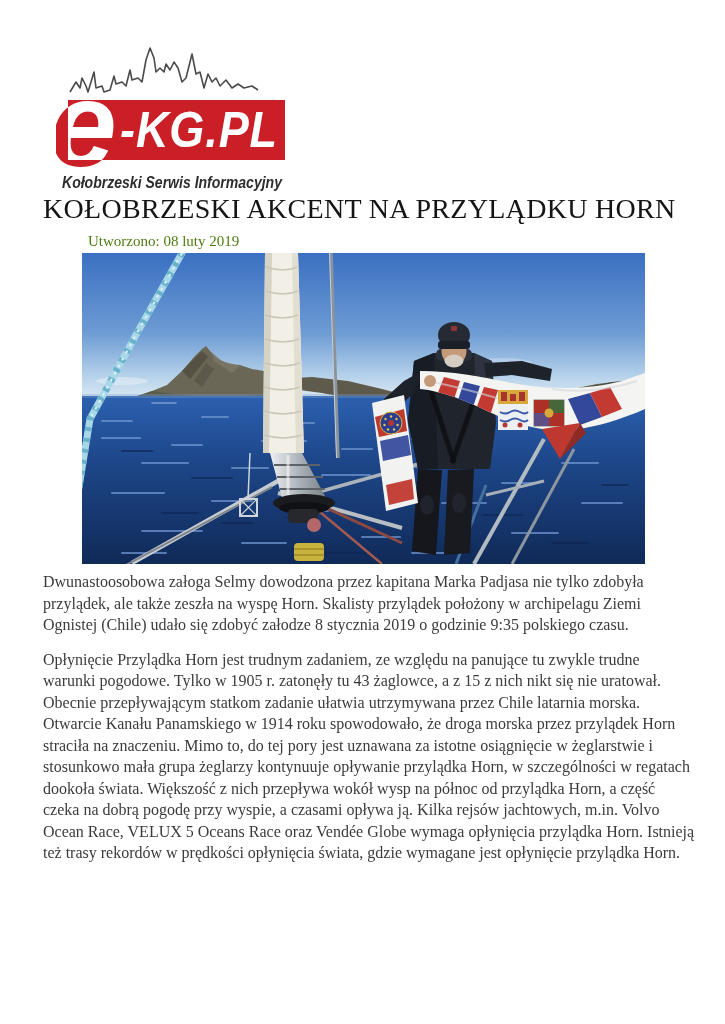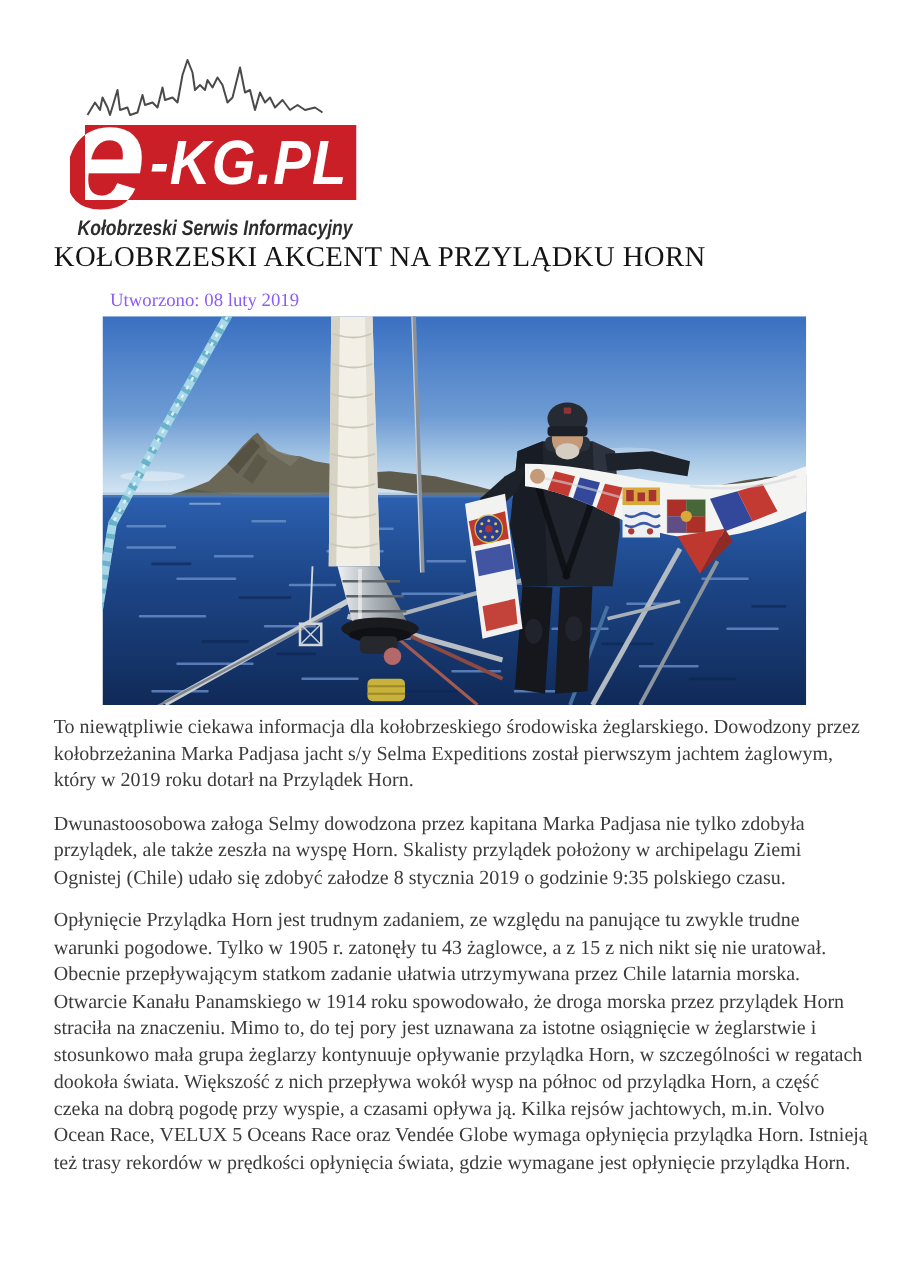--- a/index.html
+++ b/index.html
@@ -11,23 +11,23 @@
   .logo{position:absolute;left:56px;top:40px;width:300px;height:164px;cursor:pointer}
   .logo svg{display:block;width:100%;height:100%}
   .logo .e-text{font-family:"Liberation Sans",sans-serif;font-style:italic;font-weight:bold;font-size:120px}
   .logo .e-red{fill:#cb1f27}
   .logo .e-white{fill:#ffffff}
   .logo .kg{font-family:"Liberation Sans",sans-serif;font-style:italic;font-weight:bold;font-size:50px;fill:#ffffff;letter-spacing:1px}
   .logo .tag{font-family:"Liberation Sans",sans-serif;font-style:italic;font-weight:bold;font-size:17px;fill:#2d2d2d}
   
   .headline{
     position:absolute;left:43px;top:193px;margin:0;
-    font-size:23px;font-weight:400;color:#141414;letter-spacing:.3px;white-space:nowrap;
+    font-size:28px;font-weight:400;color:#141414;letter-spacing:.3px;white-space:nowrap;
   }
-  .date{position:absolute;left:88px;top:233px;font-size:15px;color:#8b5cf6}
+  .date{position:absolute;left:88px;top:233px;font-size:15px;color:#4d7c0f}
   figure.photo{position:absolute;left:82px;top:253px;width:563px;height:311px;margin:0;line-height:0}
   figure.photo svg{display:block;width:563px;height:311px}
   .body-text{position:absolute;left:43px;top:571px;width:652px;color:#3b3b3b;
              font-size:16px;line-height:21.5px;text-align:left}
   .body-text p{margin:0 0 13px 0}
 </style>
 </head>
 <body>
 
 <div class="logo">
@@ -211,16 +211,15 @@
         <circle cx="15" cy="13" r="4.5" fill="#d8a83a"></circle>
       </g>
       <path d="M460,176 L498,170 L478,206 Z" fill="#bf3830"></path>
       <path d="M478,206 L498,170 L504,180 Z" fill="#8f2a24"></path>
       <circle cx="348" cy="128" r="6" fill="#c49a78"></circle>
     </g>
   </svg>
 </figure>
 
 <main class="body-text">
-  <p>To niewątpliwie ciekawa informacja dla kołobrzeskiego środowiska żeglarskiego. Dowodzony przez kołobrzeżanina Marka Padjasa jacht s/y Selma Expeditions został pierwszym jachtem żaglowym, który w 2019 roku dotarł na Przylądek Horn.</p>
   <p>Dwunastoosobowa załoga Selmy dowodzona przez kapitana Marka Padjasa nie tylko zdobyła przylądek, ale także zeszła na wyspę Horn. Skalisty przylądek położony w archipelagu Ziemi Ognistej (Chile) udało się zdobyć załodze 8 stycznia 2019 o godzinie 9:35 polskiego czasu.</p>
   <p>Opłynięcie Przylądka Horn jest trudnym zadaniem, ze względu na panujące tu zwykle trudne warunki pogodowe. Tylko w 1905 r. zatonęły tu 43 żaglowce, a z 15 z nich nikt się nie uratował. Obecnie przepływającym statkom zadanie ułatwia utrzymywana przez Chile latarnia morska. Otwarcie Kanału Panamskiego w 1914 roku spowodowało, że droga morska przez przylądek Horn straciła na znaczeniu. Mimo to, do tej pory jest uznawana za istotne osiągnięcie w żeglarstwie i stosunkowo mała grupa żeglarzy kontynuuje opływanie przylądka Horn, w szczególności w regatach dookoła świata. Większość z nich przepływa wokół wysp na północ od przylądka Horn, a część czeka na dobrą pogodę przy wyspie, a czasami opływa ją. Kilka rejsów jachtowych, m.in. Volvo Ocean Race, VELUX 5 Oceans Race oraz Vendée Globe wymaga opłynięcia przylądka Horn. Istnieją też trasy rekordów w prędkości opłynięcia świata, gdzie wymagane jest opłynięcie przylądka Horn.</p>
 </main>
 
 </body></html>

